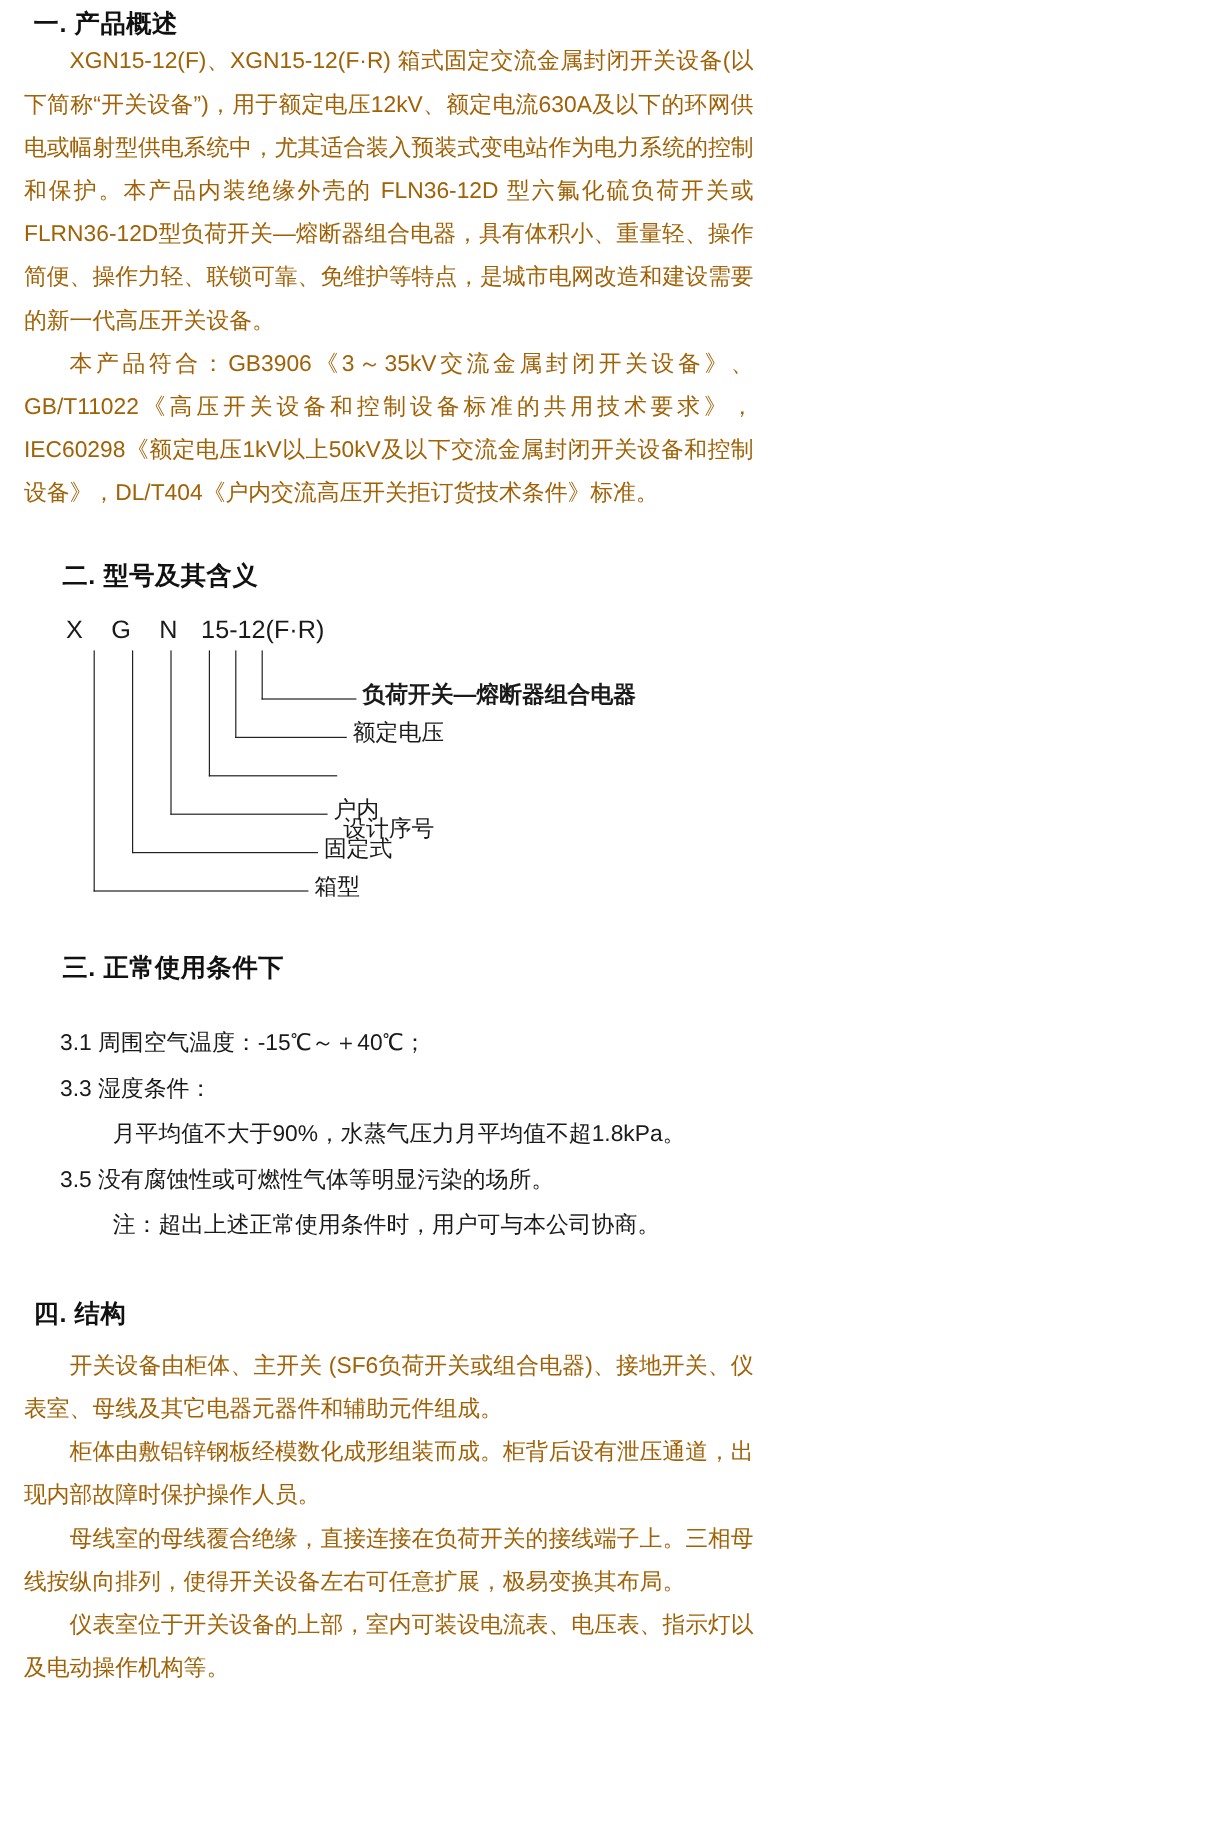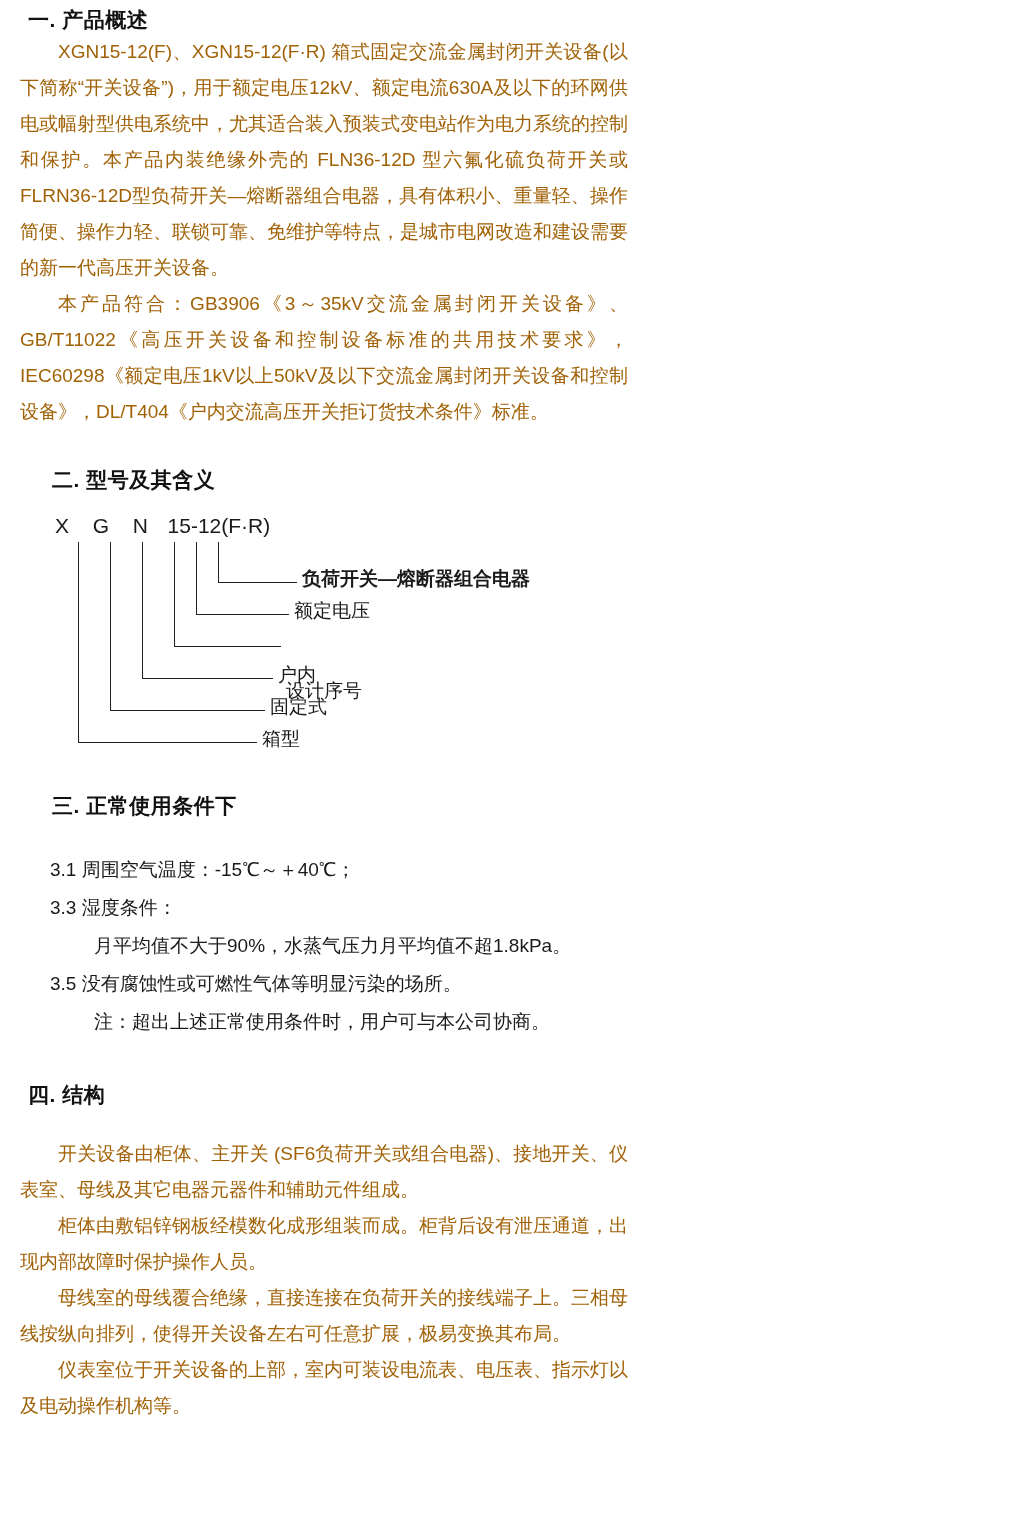--- a/index.html
+++ b/index.html
@@ -85,21 +85,21 @@
   .item {
     font-size: 19px;
     line-height: 38px;
     margin: 0;
     padding-left: 40px;
   }
   .item.sub { padding-left: 84px; }
   .item.note { padding-left: 84px; }
   .list-start { margin-top: 31px; }
 
-  .sec4-body { margin-top: 27px; }
+  .sec4-body { margin-top: 12px; }
 </style>
 </head>
 <body>
 
 <div class="page">
   <div class="content">
 
     <h2 class="section sec1-title">一. 产品概述</h2>
     <p class="para indent block-p first-para">XGN15-12(F)、XGN15-12(F·R) 箱式固定交流金属封闭开关设备(以下简称“开关设备”)，用于额定电压12kV、额定电流630A及以下的环网供电或幅射型供电系统中，尤其适合装入预装式变电站作为电力系统的控制和保护。本产品内装绝缘外壳的 FLN36-12D 型六氟化硫负荷开关或FLRN36-12D型负荷开关—熔断器组合电器，具有体积小、重量轻、操作简便、操作力轻、联锁可靠、免维护等特点，是城市电网改造和建设需要的新一代高压开关设备。</p>
     <p class="para indent block-p second-para">本产品符合：GB3906《3～35kV交流金属封闭开关设备》、GB/T11022《高压开关设备和控制设备标准的共用技术要求》，IEC60298《额定电压1kV以上50kV及以下交流金属封闭开关设备和控制设备》，DL/T404《户内交流高压开关拒订货技术条件》标准。</p>

